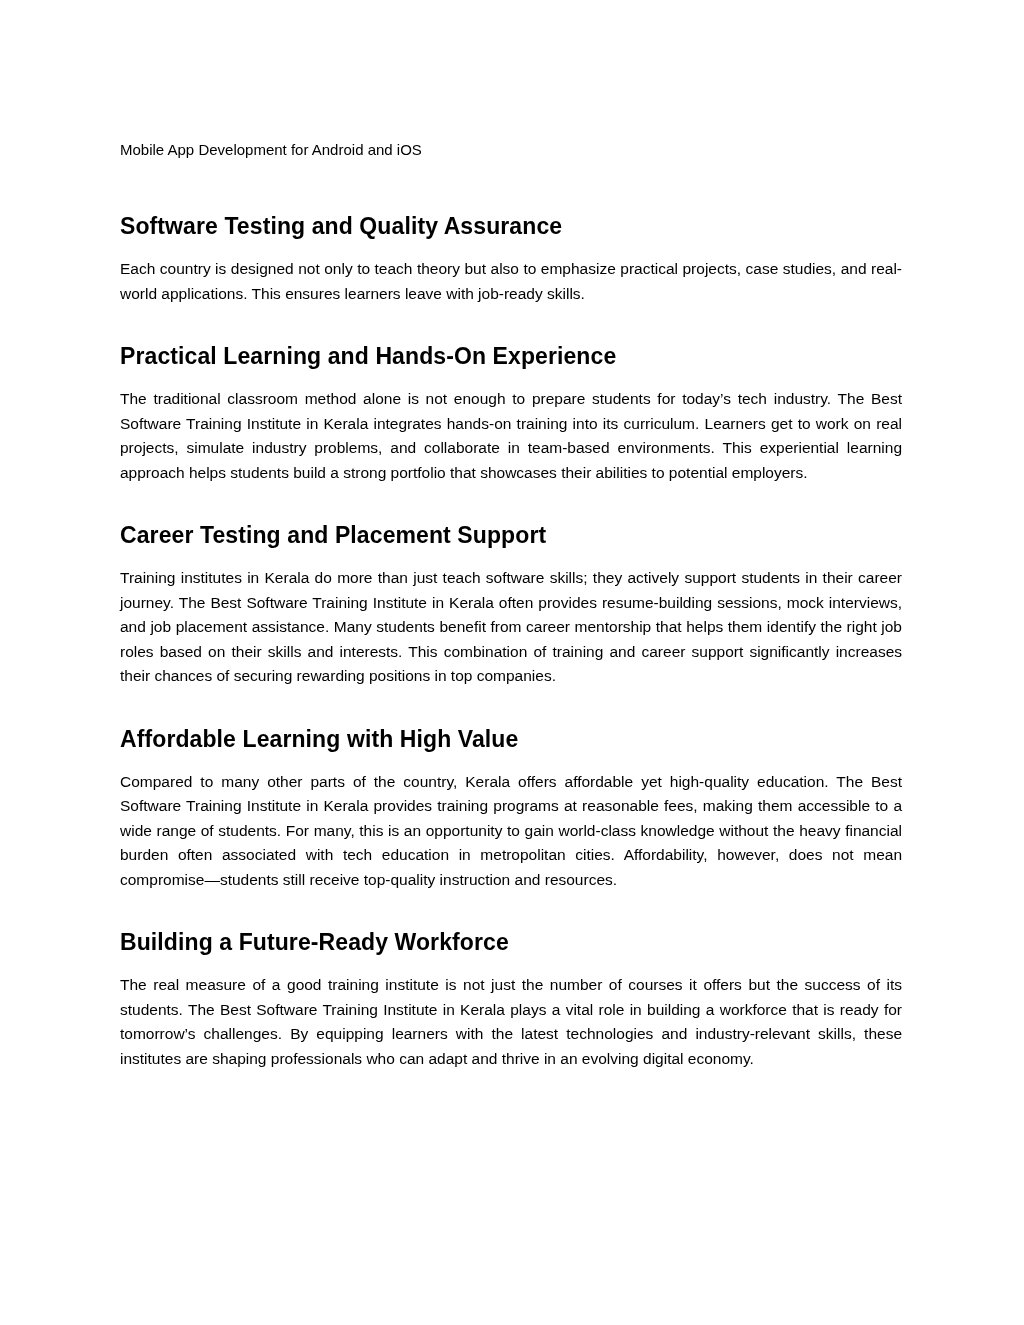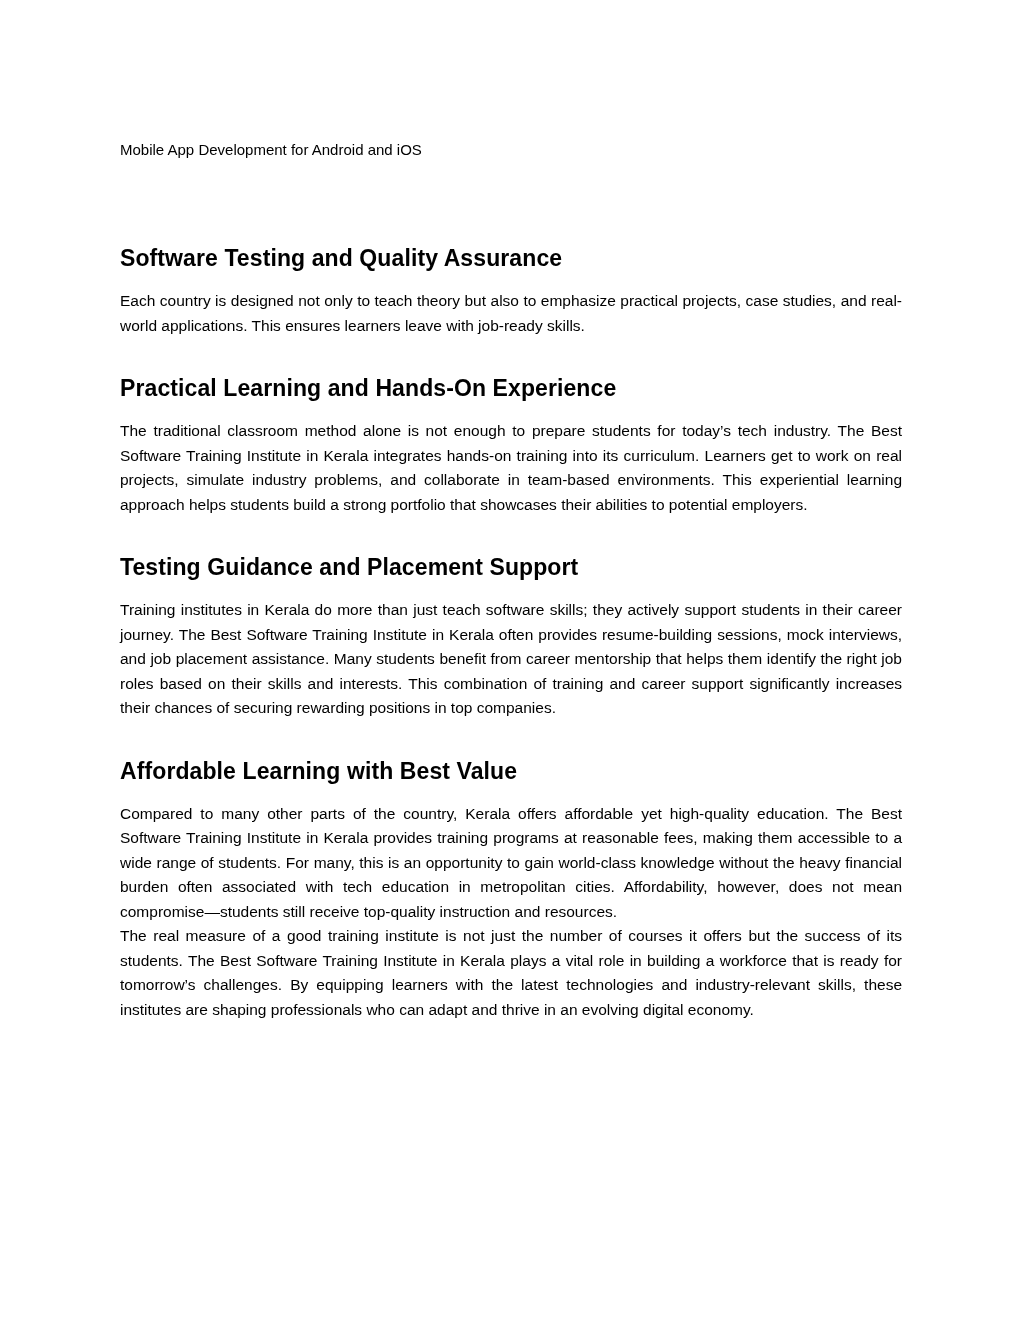--- a/index.html
+++ b/index.html
@@ -30,21 +30,21 @@
   }
   .doc-section .section-heading {
     font-size: 23px;
     line-height: 28px;
     font-weight: 700;
     color: #000000;
     margin: 0;
     letter-spacing: 0.1px;
   }
   .doc-section:first-of-type .section-heading {
-    margin-top: 84px;
+    margin-top: 52px;
   }
   .doc-section .section-heading {
     margin-top: 36px;
     margin-bottom: 17px;
   }
   .doc-section .section-body {
     font-size: 15.5px;
     line-height: 24.5px;
     font-weight: 400;
     color: #000000;
@@ -64,26 +64,27 @@
     <h2 class="section-heading">Software Testing and Quality Assurance</h2>
     <p class="section-body">Each country is designed not only to teach theory but also to emphasize practical projects, case studies, and real-world applications. This ensures learners leave with job-ready skills.</p>
   </div>
 
   <div class="doc-section">
     <h2 class="section-heading">Practical Learning and Hands-On Experience</h2>
     <p class="section-body">The traditional classroom method alone is not enough to prepare students for today’s tech industry. The Best Software Training Institute in Kerala integrates hands-on training into its curriculum. Learners get to work on real projects, simulate industry problems, and collaborate in team-based environments. This experiential learning approach helps students build a strong portfolio that showcases their abilities to potential employers.</p>
   </div>
 
   <div class="doc-section">
-    <h2 class="section-heading">Testing Guidance and Placement Support</h2>
+    <h2 class="section-heading">Career Testing and Placement Support</h2>
     <p class="section-body">Training institutes in Kerala do more than just teach software skills; they actively support students in their career journey. The Best Software Training Institute in Kerala often provides resume-building sessions, mock interviews, and job placement assistance. Many students benefit from career mentorship that helps them identify the right job roles based on their skills and interests. This combination of training and career support significantly increases their chances of securing rewarding positions in top companies.</p>
   </div>
 
   <div class="doc-section">
-    <h2 class="section-heading">Affordable Learning with Best Value</h2>
+    <h2 class="section-heading">Affordable Learning with High Value</h2>
     <p class="section-body">Compared to many other parts of the country, Kerala offers affordable yet high-quality education. The Best Software Training Institute in Kerala provides training programs at reasonable fees, making them accessible to a wide range of students. For many, this is an opportunity to gain world-class knowledge without the heavy financial burden often associated with tech education in metropolitan cities. Affordability, however, does not mean compromise—students still receive top-quality instruction and resources.</p>
   </div>
 
   <div class="doc-section">
+    <h2 class="section-heading">Building a Future-Ready Workforce</h2>
     <p class="section-body">The real measure of a good training institute is not just the number of courses it offers but the success of its students. The Best Software Training Institute in Kerala plays a vital role in building a workforce that is ready for tomorrow’s challenges. By equipping learners with the latest technologies and industry-relevant skills, these institutes are shaping professionals who can adapt and thrive in an evolving digital economy.</p>
   </div>
 
 </div>
 
 </body></html>

